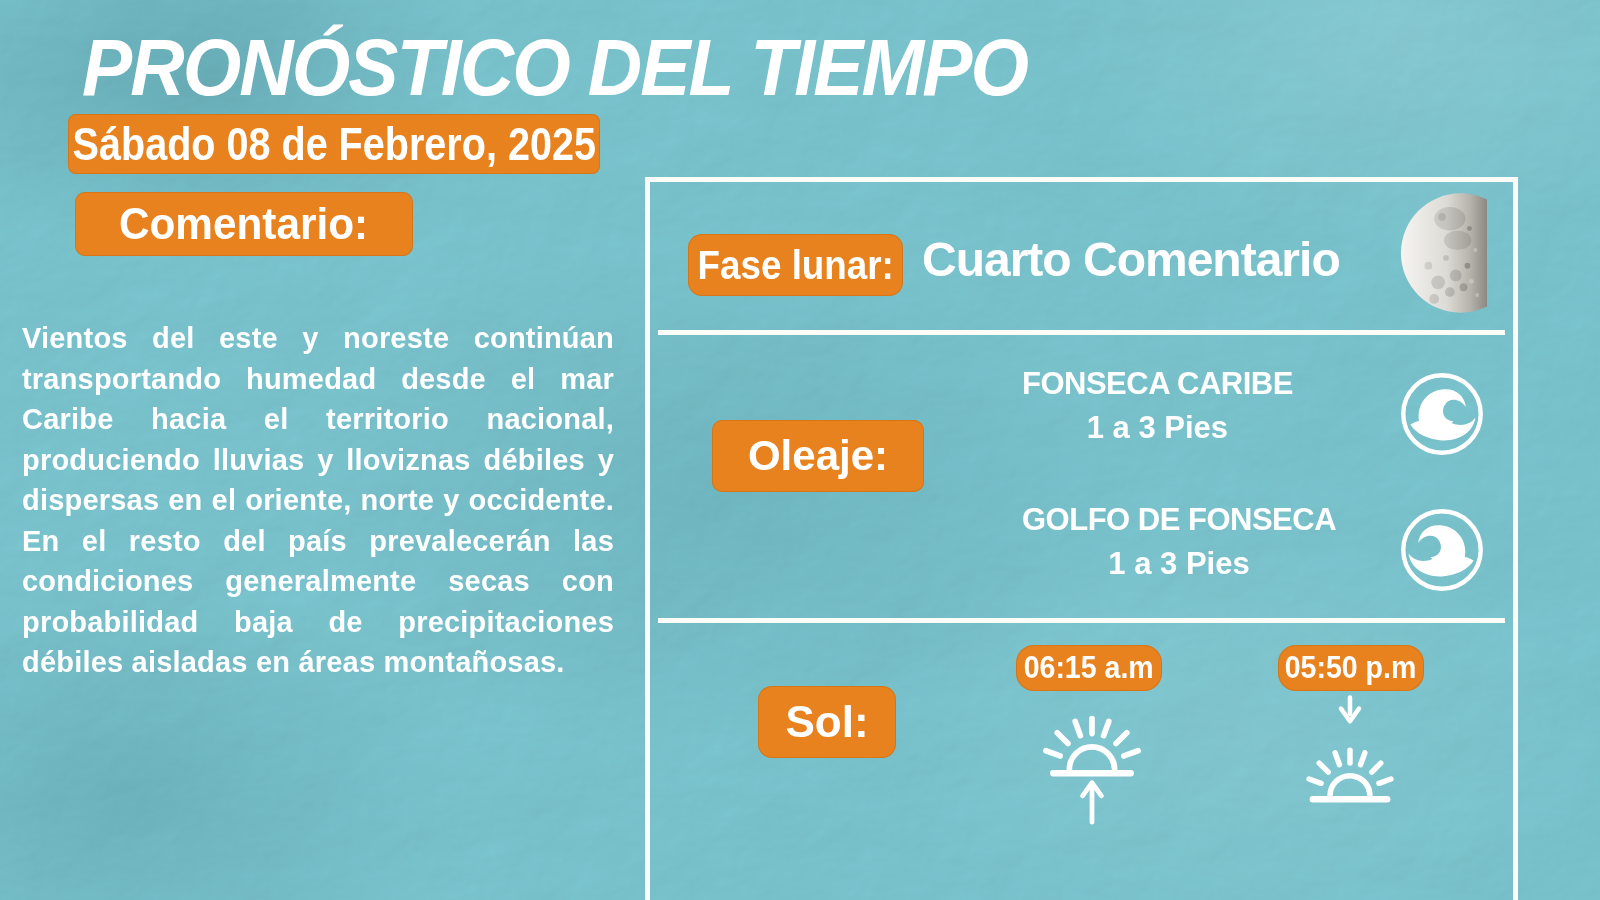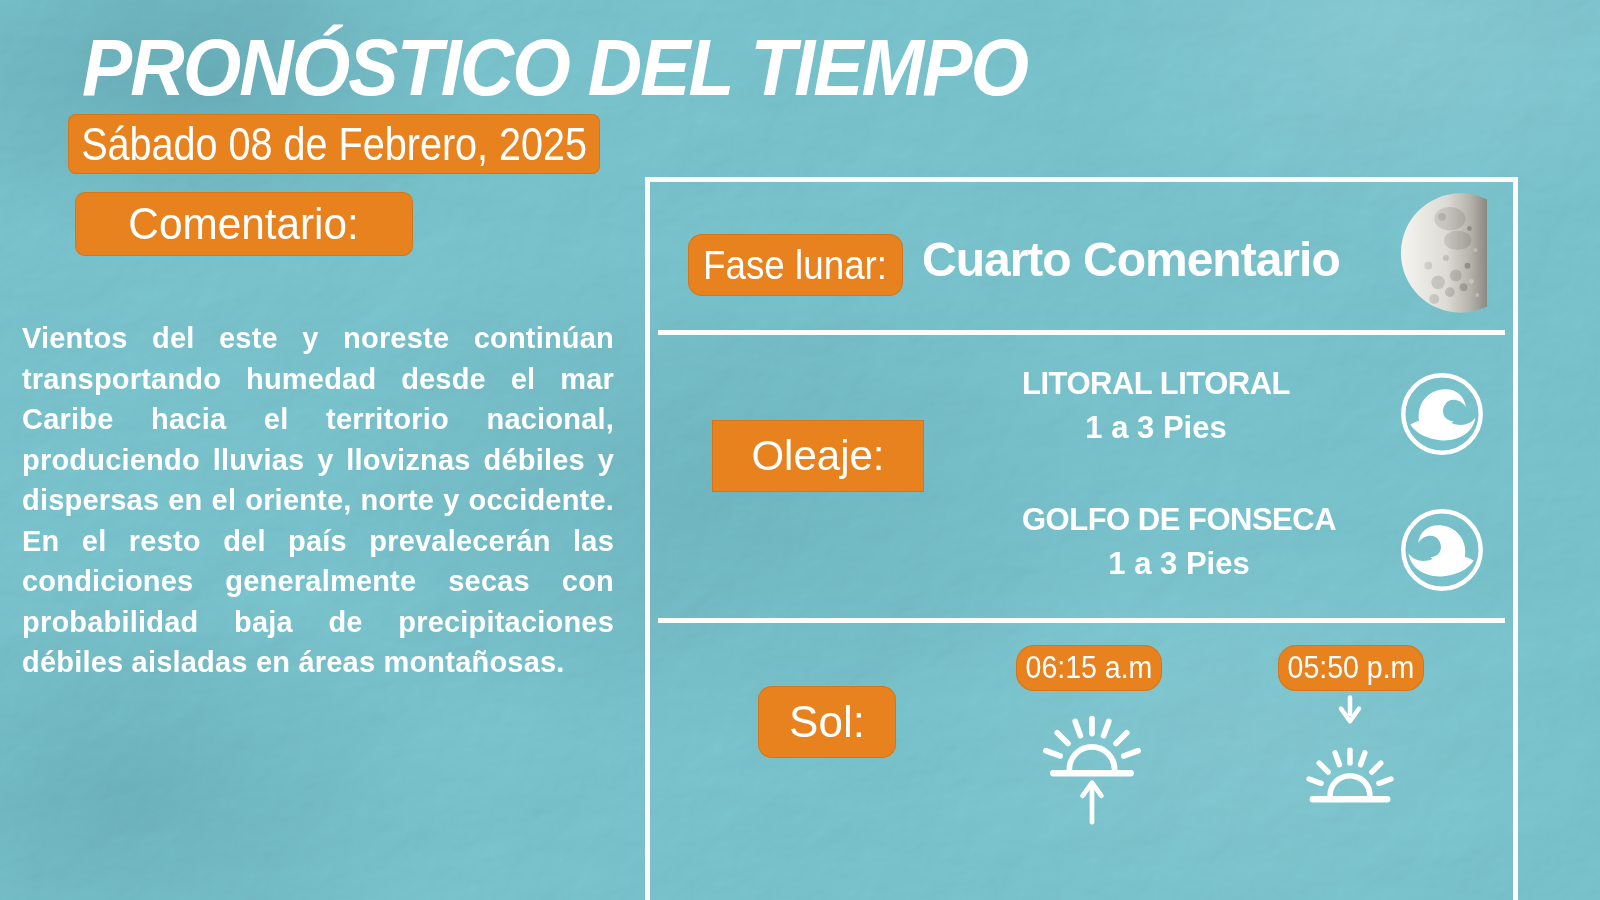--- a/index.html
+++ b/index.html
@@ -18,21 +18,21 @@
       radial-gradient(600px 360px at 45% 55%, rgba(0,45,55,.08), rgba(0,45,55,0) 70%),
       radial-gradient(520px 320px at 78% 82%, rgba(255,255,255,.07), rgba(255,255,255,0) 70%),
       radial-gradient(460px 300px at 8% 88%, rgba(0,45,55,.10), rgba(0,45,55,0) 70%);
   }
   .page-title{
     position:absolute;left:82px;top:26px;white-space:nowrap;
     color:#fff;font-size:80px;line-height:1.05;font-weight:bold;font-style:italic;
     letter-spacing:-2px;transform:scaleX(0.94);transform-origin:left center;
   }
   .badge{
-    position:absolute;background:#e8821e;color:#fff;font-weight:normal;
+    position:absolute;background:#e8821e;color:#fff;font-weight:bold;
     display:flex;align-items:center;justify-content:center;
     box-shadow:0 0 0 1px rgba(160,85,10,.25) inset;
   }
   .badge>span{display:inline-block;white-space:nowrap;}
   .date-badge{left:68px;top:114px;width:532px;height:60px;border-radius:8px;}
   .date-badge>span{font-size:46px;transform:scaleX(.86);}
   .comment-badge{left:75px;top:192px;width:338px;height:64px;border-radius:10px;}
   .comment-badge>span{font-size:45px;transform:scaleX(.94);}
   .comment-body{
     position:absolute;left:22px;top:318px;width:592px;
@@ -46,21 +46,21 @@
   .divider{position:absolute;left:8px;right:8px;height:5px;background:#fcfcfa;}
   .d1{top:148px;}
   .d2{top:436px;}
   .fase-badge{left:38px;top:52px;width:215px;height:62px;border-radius:14px;}
   .fase-badge>span{font-size:40px;transform:scaleX(.92);}
   .fase-value{
     position:absolute;left:272px;top:46px;height:64px;line-height:64px;
     color:#fff;font-size:48px;font-weight:bold;letter-spacing:-1px;white-space:nowrap;
   }
   .moon{position:absolute;right:26px;top:6px;width:88px;height:130px;}
-  .oleaje-badge{left:62px;top:238px;width:212px;height:72px;border-radius:0;}
+  .oleaje-badge{left:62px;top:238px;width:212px;height:72px;border-radius:10px;}
   .oleaje-badge>span{font-size:42px;}
   .wave-group{position:absolute;left:372px;color:#fff;font-weight:bold;}
   .wg1{top:184px;}
   .wg2{top:320px;}
   .wave-area{font-size:31px;letter-spacing:-.5px;white-space:nowrap;}
   .wave-range{font-size:31px;margin-top:8px;white-space:nowrap;text-align:center;}
   .wave-icon{position:absolute;left:748px;width:88px;height:88px;}
   .wi1{top:188px;}
   .wi2{top:324px;}
   .wi2 svg{transform:scaleX(-1);}
@@ -140,21 +140,21 @@
       </svg>
     </div>
 
     <div class="divider d1"></div>
 
     <div class="badge oleaje-badge">
       <span>Oleaje:</span>
     </div>
 
     <div class="wave-group wg1">
-      <div class="wave-area">LITORAL LITORAL</div>
+      <div class="wave-area">FONSECA CARIBE</div>
       <div class="wave-range">1 a 3 Pies</div>
     </div>
     <div class="wave-group wg2">
       <div class="wave-area">GOLFO DE FONSECA</div>
       <div class="wave-range">1 a 3 Pies</div>
     </div>
 
     <div class="wave-icon wi1">
       <svg viewBox="0 0 100 100">
         <circle cx="50" cy="50" r="44" fill="none" stroke="#ffffff" stroke-width="5"></circle>

